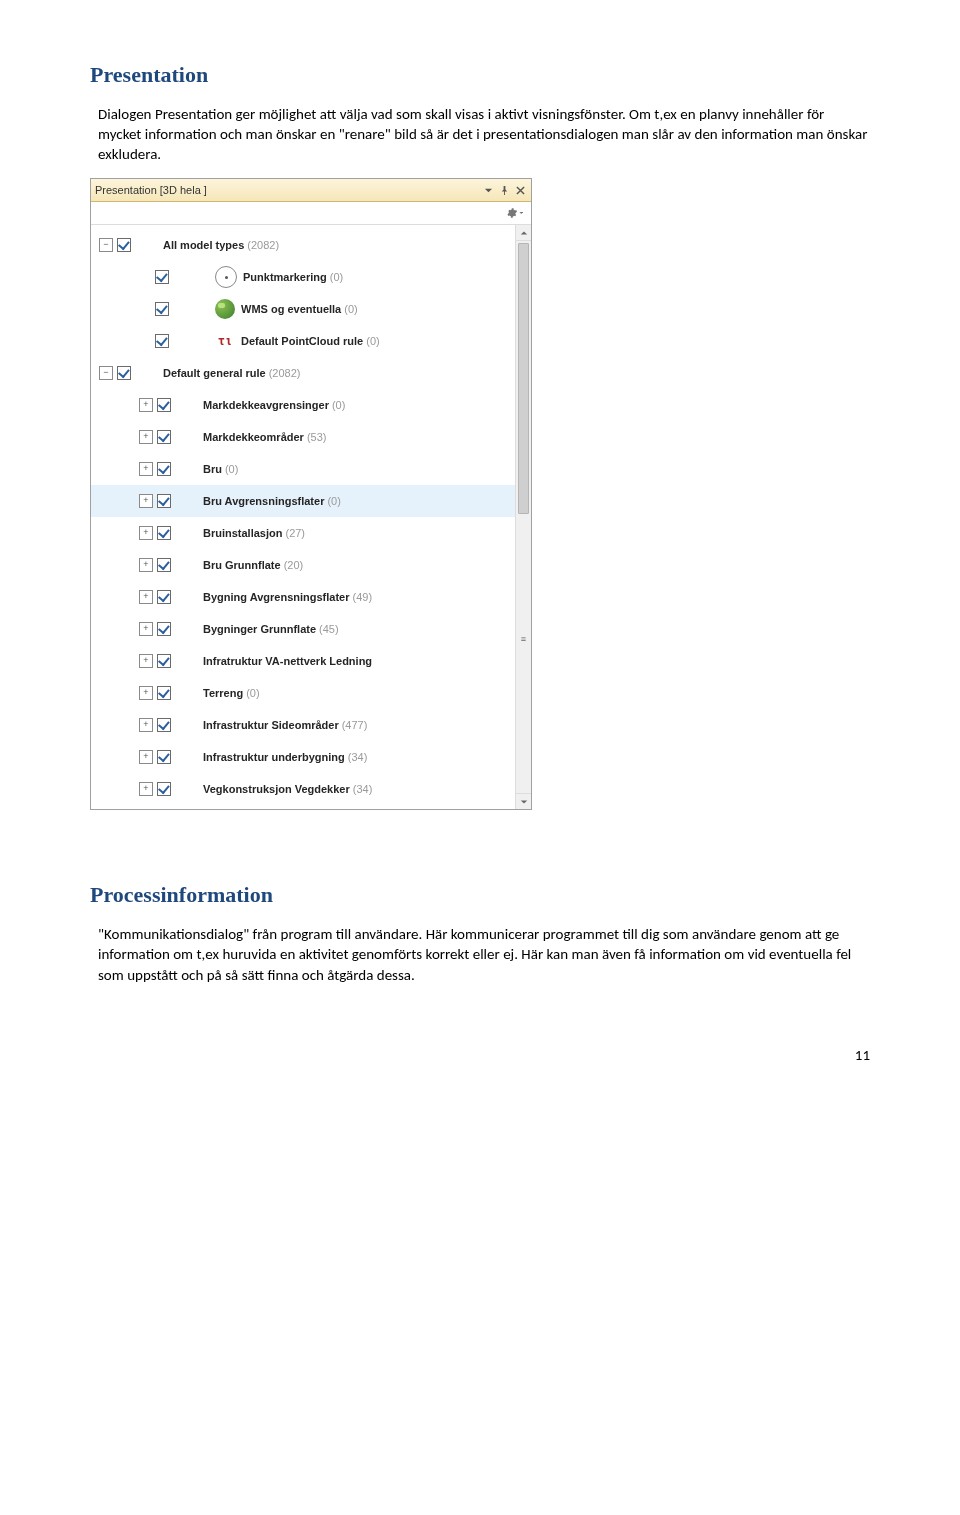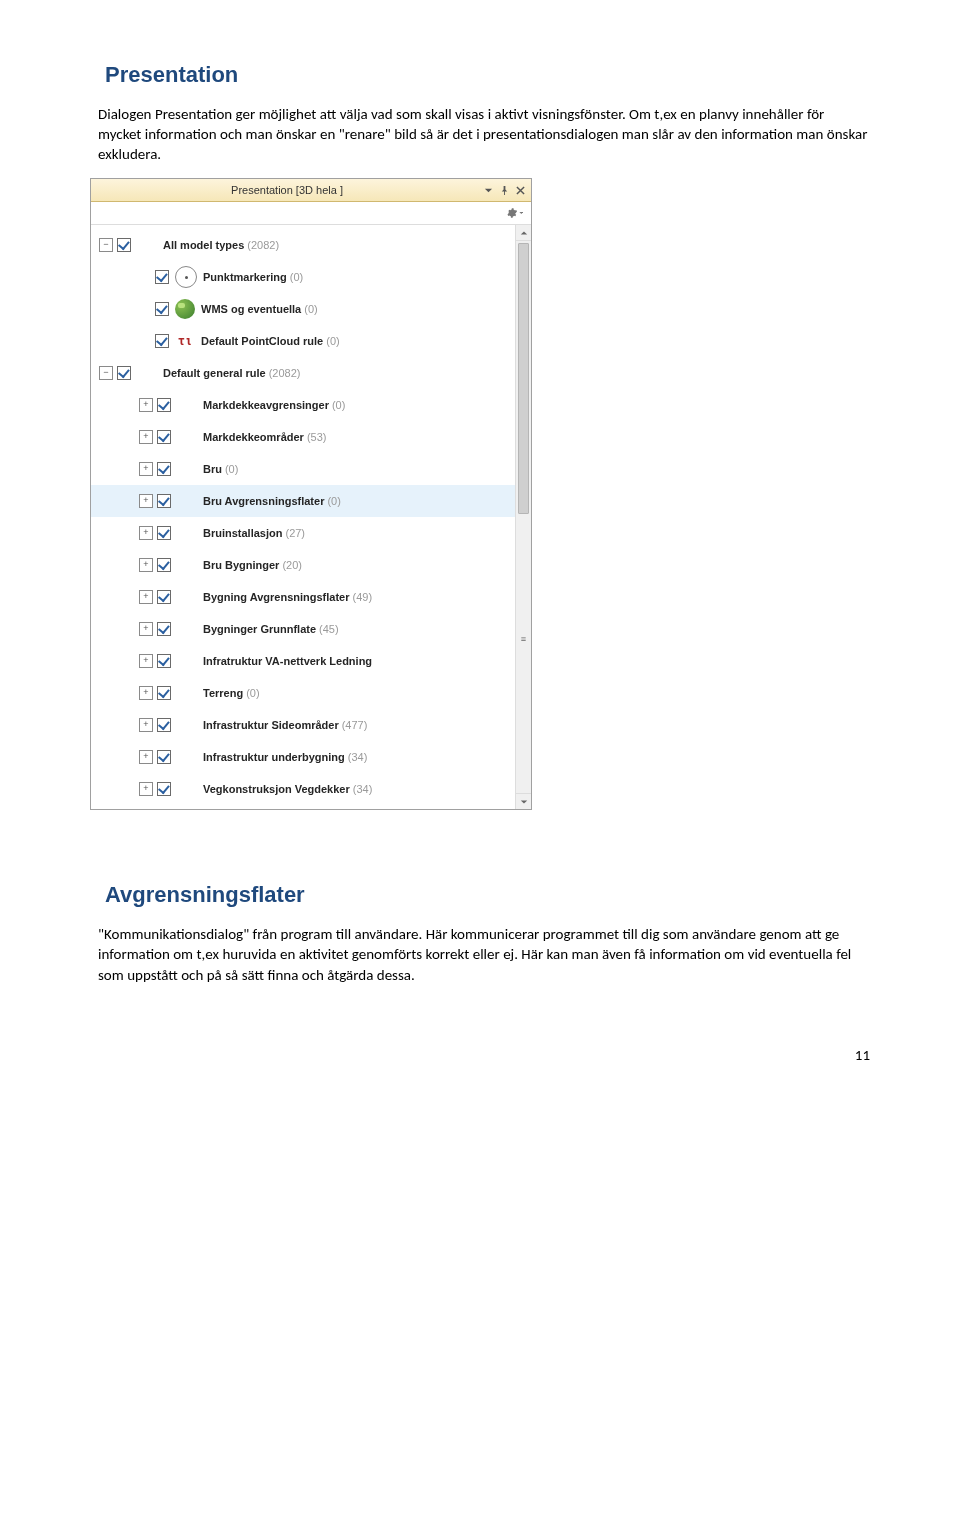--- a/index.html
+++ b/index.html
@@ -6,25 +6,25 @@
     font-family: "Calibri", "Arial", sans-serif;
     margin: 0;
     padding: 60px 90px 40px 90px;
     width: 780px;
     background: #fff;
     color: #000;
     font-size: 15px;
     line-height: 1.35;
   }
   h2.section {
-    font-family: Liberation Sans, sans-serif;
+    font-family: Liberation Serif, serif;
     color: #1F497D;
     font-size: 22px;
     font-weight: bold;
-    margin: 0 0 14px 15px;
+    margin: 0 0 14px 0;
   }
   p.body {
     margin: 0 0 14px 8px;
   }
 
   
   .panel {
     width: 440px;
     border: 1px solid #a0a0a0;
     background: #fff;
@@ -33,21 +33,20 @@
     color: #333;
     margin: 4px 0 70px 0;
   }
   .panel-titlebar {
     background: linear-gradient(#fdf4dc, #f6e7b8);
     border-bottom: 1px solid #d0b870;
     height: 22px;
     display: flex;
     align-items: center;
     padding: 0 4px;
-    text-align: center;
   }
   .panel-titlebar .title {
     flex: 1;
     font-weight: normal;
     color: #333;
   }
   .panel-titlebar .tb-btn {
     width: 14px;
     height: 14px;
     display: flex;
@@ -168,20 +167,21 @@
     width: 20px;
     height: 20px;
     margin-right: 6px;
     flex: 0 0 20px;
     display: flex;
     align-items: center;
     justify-content: center;
     font-size: 12px;
     color: #a33;
     font-weight: bold;
+    margin-left: 40px;
   }
   .row-icon.dot {
     border: 1px solid #888;
     border-radius: 50%;
   }
   .row-icon.dot::after {
     content: "";
     width: 3px; height: 3px;
     background: #555;
     border-radius: 50%;
@@ -334,21 +334,21 @@
         <span class="chk checked"></span>
         <span class="indent" style="width: 26px;"></span>
         <span class="row-label">Bruinstallasjon</span>
         <span class="row-count">(27)</span>
       </div>
       <div class="tree-row">
         <span class="indent" style="width: 48px;"></span>
         <span class="toggle">+</span>
         <span class="chk checked"></span>
         <span class="indent" style="width: 26px;"></span>
-        <span class="row-label">Bru Bygninger</span>
+        <span class="row-label">Bru Grunnflate</span>
         <span class="row-count">(20)</span>
       </div>
       <div class="tree-row">
         <span class="indent" style="width: 48px;"></span>
         <span class="toggle">+</span>
         <span class="chk checked"></span>
         <span class="indent" style="width: 26px;"></span>
         <span class="row-label">Bygning Avgrensningsflater</span>
         <span class="row-count">(49)</span>
       </div>
@@ -396,16 +396,16 @@
         <span class="indent" style="width: 48px;"></span>
         <span class="toggle">+</span>
         <span class="chk checked"></span>
         <span class="indent" style="width: 26px;"></span>
         <span class="row-label">Vegkonstruksjon Vegdekker</span>
         <span class="row-count">(34)</span>
       </div>
     </div>
 </div>
 
-<h2 class="section">Avgrensningsflater</h2>
+<h2 class="section">Processinformation</h2>
 <p class="body">"Kommunikationsdialog" från program till användare. Här kommunicerar programmet till dig som användare genom att ge information om t,ex huruvida en aktivitet genomförts korrekt eller ej. Här kan man även få information om vid eventuella fel som uppstått och på så sätt finna och åtgärda dessa.</p>
 
 <div class="page-num">11</div>
 
 </body></html>

